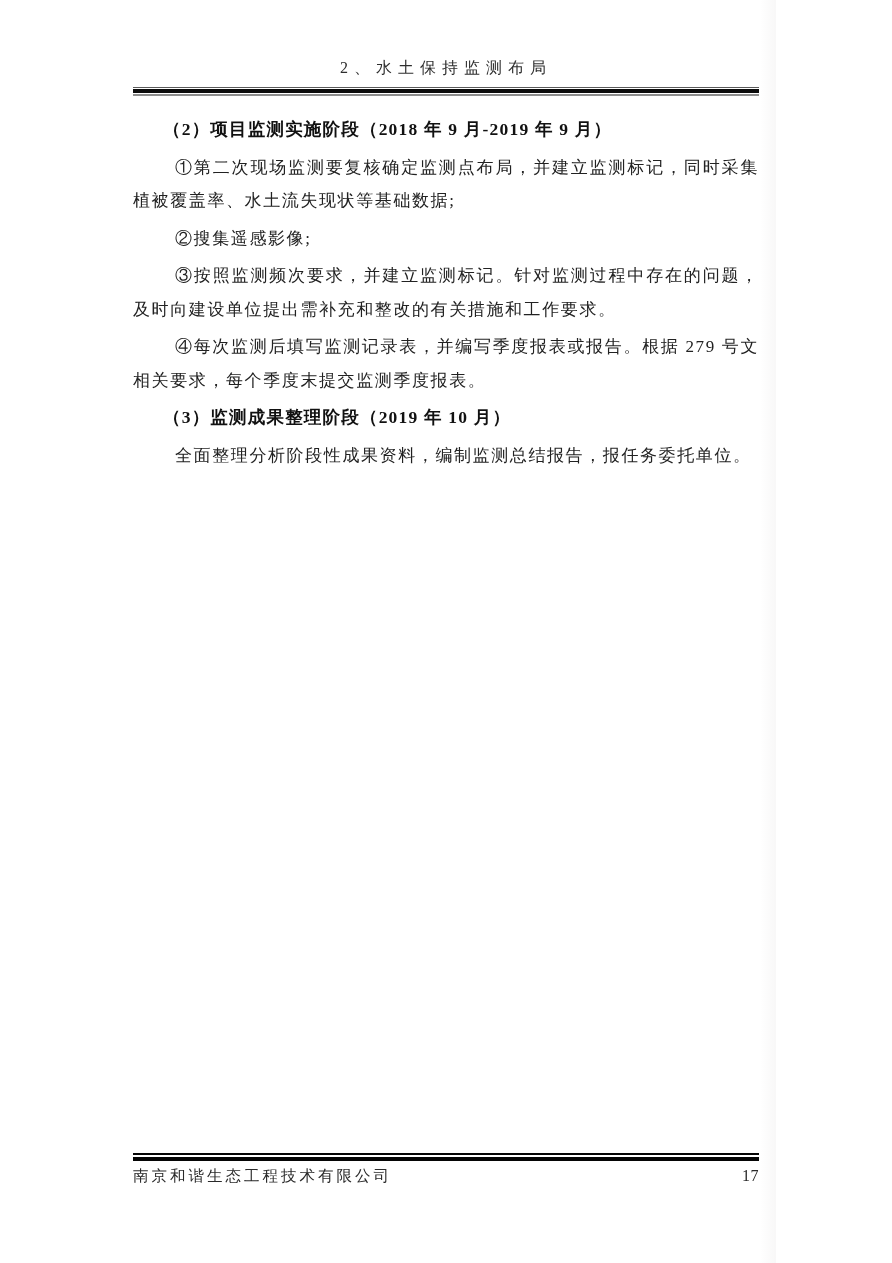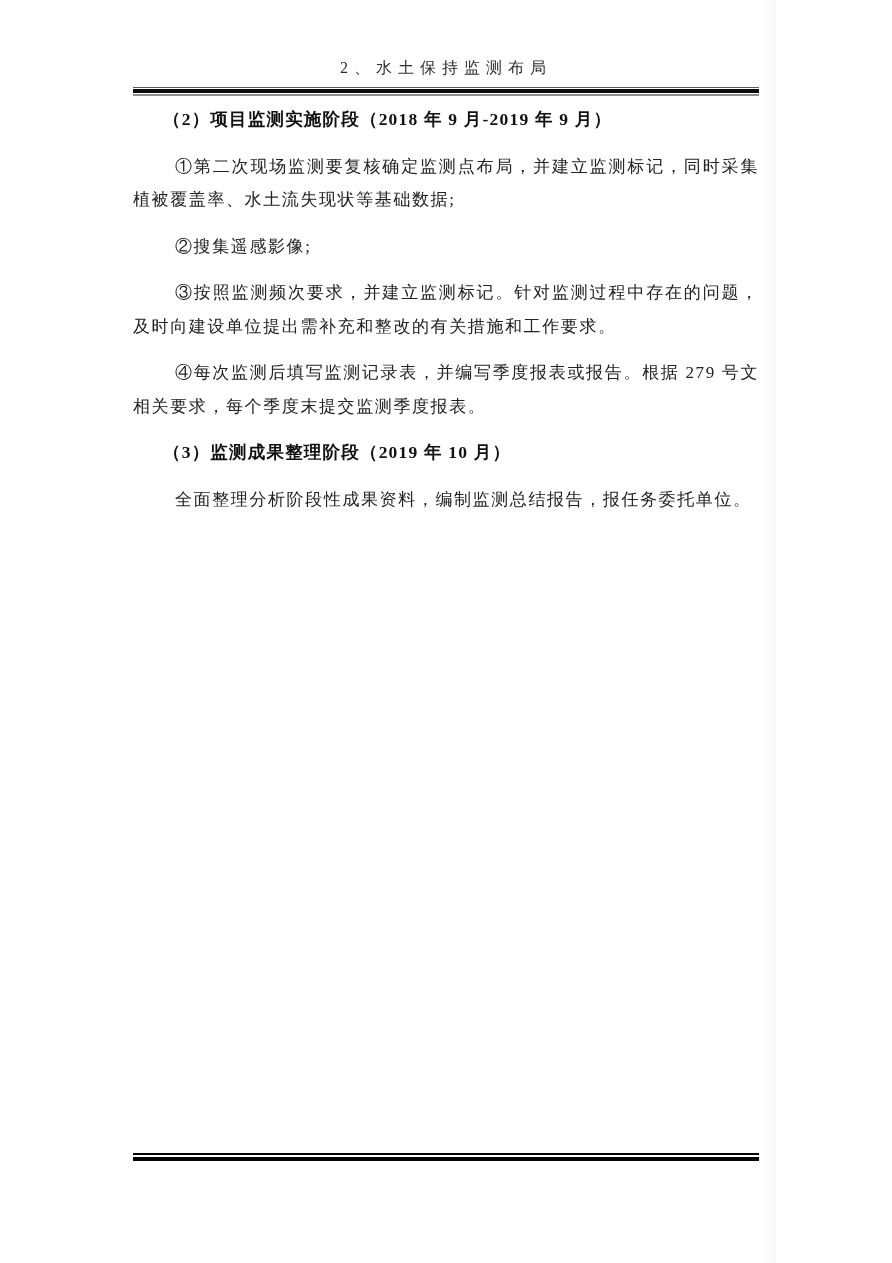--- a/index.html
+++ b/index.html
@@ -43,39 +43,39 @@
     left: 133px;
     width: 626px;
   }
   .header-rule .hr-thin-top { height: 1px; background: #5a5a5a; margin-bottom: 1px; }
   .header-rule .hr-thick    { height: 4px; background: #0c0c0c; margin-bottom: 1px; }
   .header-rule .hr-thin-bot { height: 2px; background: #8d8d8d; }
 
   
   .content {
     position: absolute;
-    top: 101px;
+    top: 111px;
     left: 133px;
     width: 626px;
     font-size: 17px;
     line-height: 33.5px;
     letter-spacing: 1.6px;
     text-align: justify;
     color: #222222;
   }
   .content .heading {
     font-weight: bold;
     font-size: 17.5px;
     letter-spacing: 1.2px;
     text-indent: 30px;
     margin: 2px 0 1px 0;
     color: #111111;
   }
   .content p.para {
-    margin: 13px 0;
+    margin: 4px 0;
     text-indent: 42px;
   }
 
   
   .footer-rule {
     position: absolute;
     top: 1153px;
     left: 133px;
     width: 626px;
   }
@@ -117,16 +117,20 @@
     <p class="para">④每次监测后填写监测记录表，并编写季度报表或报告。根据 279 号文相关要求，每个季度末提交监测季度报表。</p>
     <p class="heading">（3）监测成果整理阶段（2019 年 10 月）</p>
     <p class="para">全面整理分析阶段性成果资料，编制监测总结报告，报任务委托单位。</p>
   </div>
 
   <div class="footer-rule">
     <div class="fr-thin"></div>
     <div class="fr-thick"></div>
   </div>
 
+  <div class="footer-row">
+    <span class="footer-company">南京和谐生态工程技术有限公司</span>
+    <span class="footer-pagenum">17</span>
+  </div>
 
   <div class="edge-shadow-right"></div>
 
 </div>
 
 </body></html>

